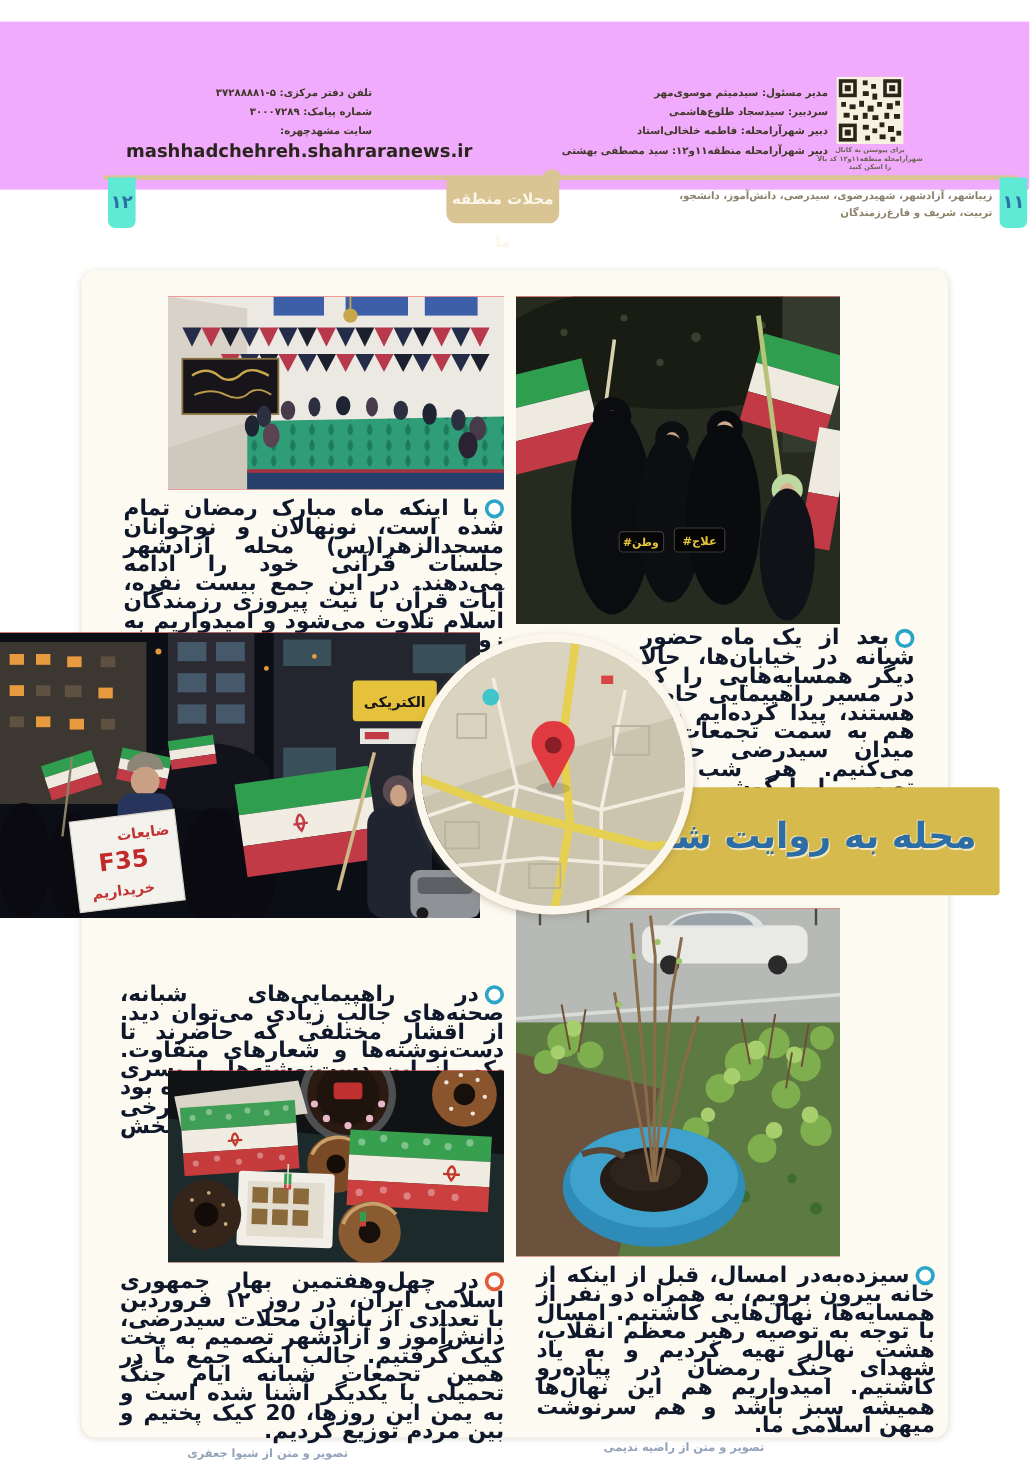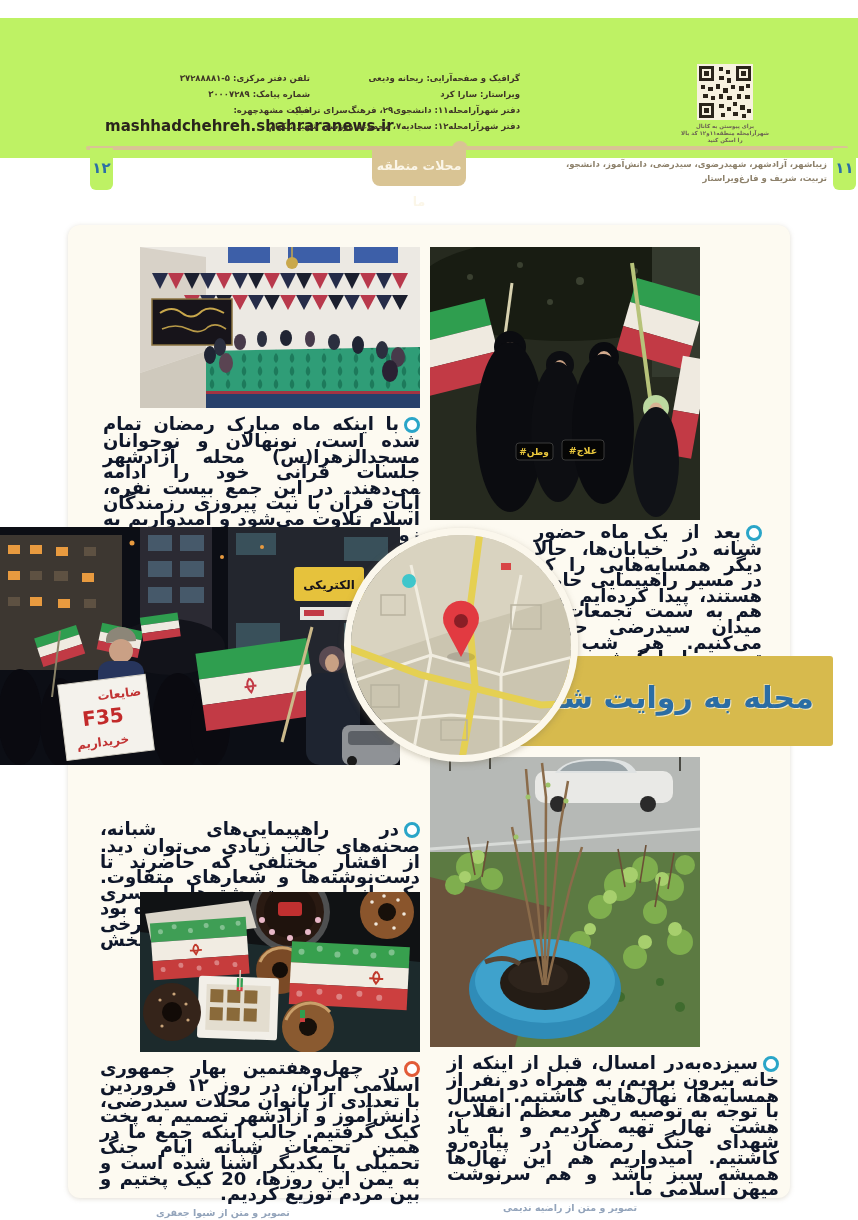--- a/index.html
+++ b/index.html
@@ -1,33 +1,33 @@
 <!DOCTYPE html>
 <html lang="fa"><head>
 <meta charset="utf-8">
 <style>
   html,body{margin:0;padding:0;background:#ffffff;}
   .page{position:relative;width:858px;height:1220px;background:#ffffff;overflow:hidden;
         font-family:"DejaVu Sans",sans-serif;}
   
-  .band{position:absolute;left:0;top:18px;width:858px;height:140px;background:#bef264;}
+  .band{position:absolute;left:0;top:18px;width:858px;height:140px;background:#f0abfc;}
   .hcol{position:absolute;direction:rtl;text-align:right;font-size:8.5px;line-height:16px;
         color:#3f3627;font-weight:700;white-space:nowrap;}
   .hcol div{white-space:nowrap;}
   .url{direction:ltr;font-size:15px;color:#2a251c;}
   .qr{position:absolute;}
   .qr-cap{position:absolute;font-size:5.5px;line-height:7px;color:#6b6252;text-align:center;
           direction:rtl;font-weight:600;}
   
   .nav-line{position:absolute;left:86px;top:146px;width:762px;height:4px;background:#d9c494;border-radius:2px;}
   .nav-notch{position:absolute;left:452px;top:141px;width:16px;height:8px;background:#d9c494;border-radius:8px 8px 0 0;}
   .nav-tab{position:absolute;left:372px;top:148px;width:94px;height:38px;background:#d9c494;
            border-radius:0 0 8px 8px;color:#fbf6e8;font-size:12.5px;font-weight:700;
            text-align:center;line-height:36px;direction:rtl;}
-  .num-tab{position:absolute;top:148px;width:23px;height:42px;background:#bef264;
+  .num-tab{position:absolute;top:148px;width:23px;height:42px;background:#5eead4;
            border-radius:0 0 6px 6px;color:#2c6fa5;font-size:15px;font-weight:700;
            text-align:center;line-height:40px;}
   .areas{position:absolute;top:157px;direction:rtl;font-size:8.5px;line-height:14px;
          color:#8d816b;font-weight:600;}
   
   .card{position:absolute;left:68px;top:225px;width:722px;height:973px;background:#fdfaf1;
         border-radius:12px;box-shadow:0 1px 5px rgba(150,138,105,.28);}
   .photo{position:absolute;overflow:hidden;background:#ef4444;}
   .photo svg{display:block;width:100%;height:100%;}
   
@@ -56,25 +56,25 @@
 
 <div class="page">
 
   <div class="band">
     <div class="hcol" style="left:105px;top:52px;width:205px;">
       <div>تلفن دفتر مرکزی: ۵-۳۷۲۸۸۸۸۱</div>
       <div>شماره پیامک: ۳۰۰۰۷۲۸۹</div>
       <div>سایت مشهدچهره:</div>
       <div class="url">mashhadchehreh.shahraranews.ir</div>
     </div>
-    <div class="hcol" style="left:350px;top:52px;width:170px;">
-      <div>گرافیک و صفحه‌آرایی: ریحانه ودیعی</div>
-      <div>ویراستار: سارا کرد</div>
-      <div>دفتر شهرآرامحله۱۱: دانشجوی۲۹، فرهنگ‌سرای ترافیک</div>
-      <div>دفتر شهرآرامحله۱۲: سجادیه۷، مجموعه ورزشی شهید نیکنام</div>
+    <div class="hcol" style="left:518px;top:52px;width:172px;">
+      <div>مدیر مسئول: سیدمیثم موسوی‌مهر</div>
+      <div>سردبیر: سیدسجاد طلوع‌هاشمی</div>
+      <div>دبیر شهرآرامحله: فاطمه خلخالی‌استاد</div>
+      <div>دبیر شهرآرامحله منطقه۱۱و۱۲: سید مصطفی بهشتی</div>
     </div>
     <div class="qr" style="left:697px;top:46px;width:56px;height:56px;">
       <svg viewBox="0 0 56 56" preserveAspectRatio="none">
         <rect width="56" height="56" fill="#f7f1df"></rect>
         <g fill="#2a241a">
           <rect x="2" y="2" width="15" height="15"></rect>
             <rect x="39" y="2" width="15" height="15"></rect>
             <rect x="2" y="39" width="15" height="15"></rect>
           <rect x="22" y="3" width="4" height="4"></rect>
             <rect x="29" y="6" width="4" height="4"></rect>
@@ -115,21 +115,21 @@
       </svg>
     </div>
     <div class="qr-cap" style="left:680px;top:105px;width:90px;">برای پیوستن به کانال شهرآرامحله منطقه۱۱و۱۲ کد بالا را اسکن کنید</div>
   </div>
 
   <div class="nav-line"></div>
   <div class="nav-notch"></div>
   <div class="nav-tab">محلات منطقه ما</div>
   <div class="num-tab" style="left:90px;">۱۲</div>
   <div class="num-tab" style="left:833px;">۱۱</div>
-  <div class="areas" style="left:563px;width:264px;text-align:right;">زیباشهر، آزادشهر، شهیدرضوی، سیدرضی، دانش‌آموز، دانشجو، تربیت، شریف و فارغ‌ویراستار</div>
+  <div class="areas" style="left:563px;width:264px;text-align:right;">زیباشهر، آزادشهر، شهیدرضوی، سیدرضی، دانش‌آموز، دانشجو، تربیت، شریف و فارغ‌رزمندگان</div>
 
   <div class="card"></div>
 
   <div class="photo" style="left:140px;top:247px;width:280px;height:161px;">
     <svg viewBox="0 0 280 161" preserveAspectRatio="none">
       <defs>
         <pattern id="carp" width="16" height="13" patternUnits="userSpaceOnUse">
           <rect width="16" height="13" fill="#2f9d77"></rect>
           <path d="M8 2 C11 5 11 10 8 12 C5 10 5 5 8 2 Z" fill="#1d7a5b"></path>
         </pattern>

